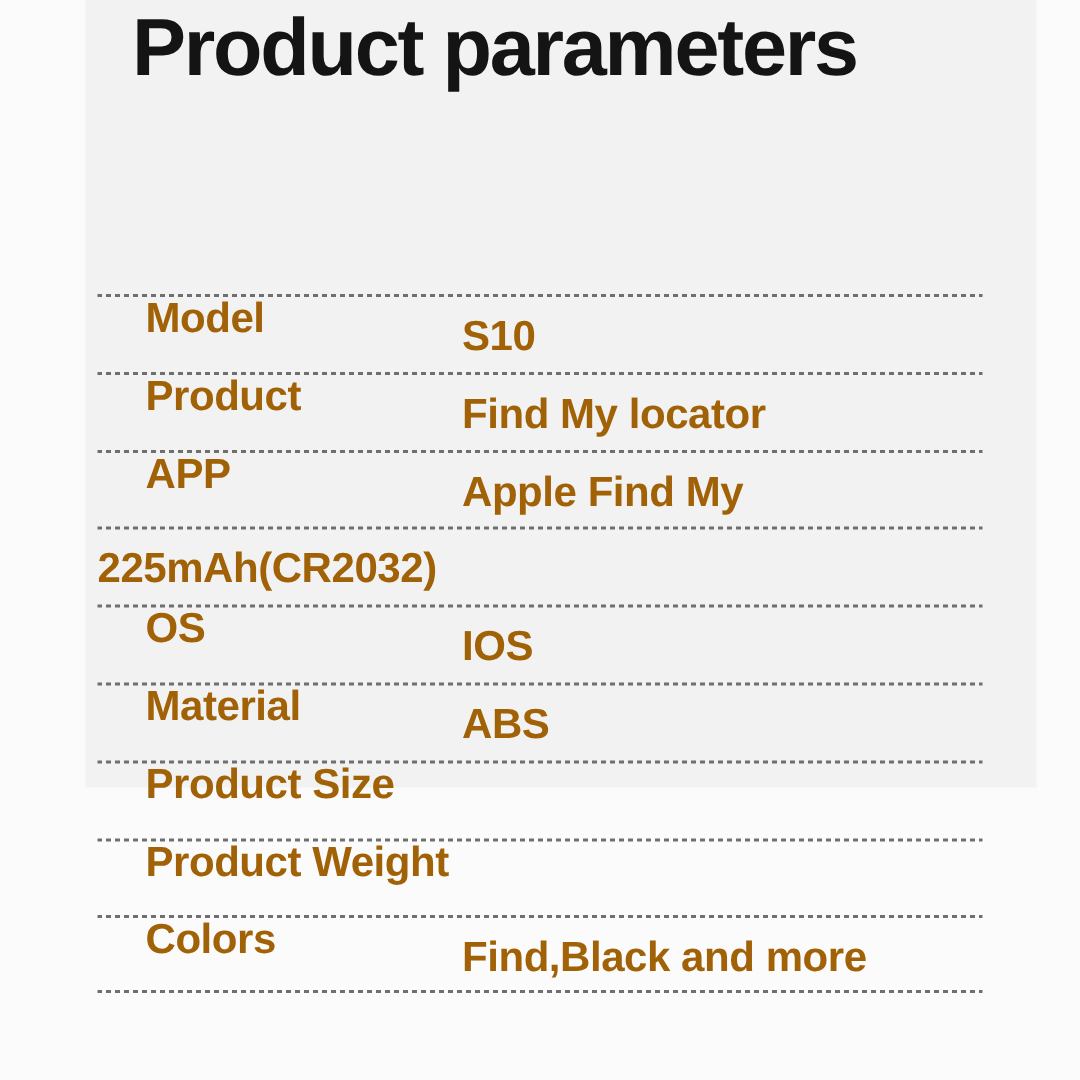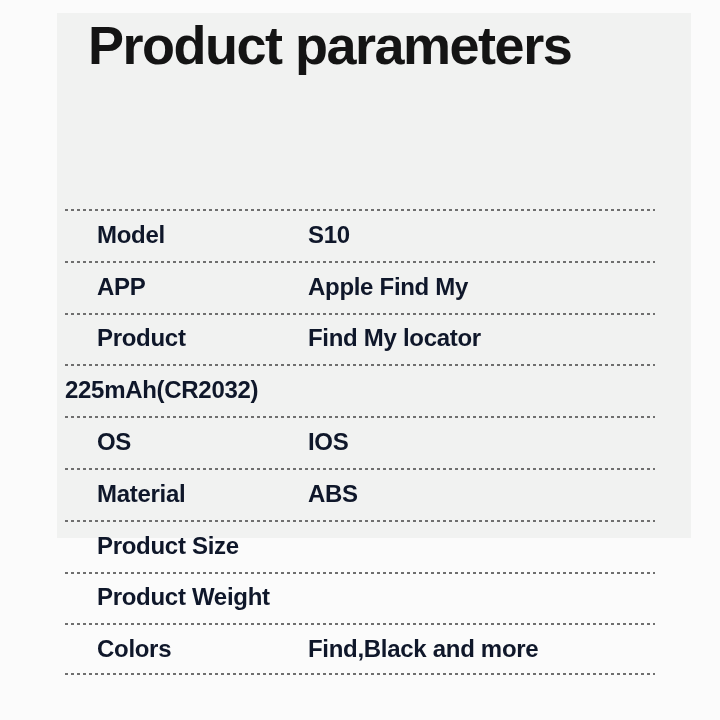--- a/index.html
+++ b/index.html
@@ -7,21 +7,21 @@
     width: 720px;
     height: 720px;
     position: relative;
     background: #fbfbfb;
     font-family: "Liberation Sans", sans-serif;
     overflow: hidden;
   }
   .panel {
     position: absolute;
     left: 57px;
-    top: 13px;
+    top: 0;
     width: 634px;
     height: 525px;
     background: #f1f2f1;
   }
   .title {
     position: absolute;
     left: 31px;
     top: 1px;
     margin: 0;
     font-size: 54px;
@@ -34,23 +34,22 @@
   .spec-table {
     position: absolute;
     left: 8px;
     top: 196px;
     width: 590px;
   }
   .row {
     position: relative;
     height: 51.8px;
     display: flex;
-    align-items: center;
-    color: #0f172a;
-    font-size: 24px;
+    color: #a16207;
+    font-size: 28px;
     font-weight: 700;
     letter-spacing: -0.3px;
   }
   
   .row::before,
   .spec-table::after {
     content: "";
     position: absolute;
     left: 0;
     right: 0;
@@ -65,43 +64,44 @@
   .label {
     flex: none;
     width: 243px;
     padding-left: 32px;
     box-sizing: border-box;
     white-space: nowrap;
   }
   .value {
     flex: 1;
     white-space: nowrap;
+    margin-top: 12px;
   }
 </style>
 </head>
 <body>
 
 <div class="panel">
   <h1 class="title">Product parameters</h1>
 
   <div class="spec-table">
 
     <div class="row">
       <span class="label">Model</span>
       <span class="value">S10</span>
     </div>
 
     <div class="row">
-      <span class="label">APP</span>
-      <span class="value">Apple Find My</span>
+      <span class="label">Product</span>
+      <span class="value">Find My locator</span>
     </div>
 
     <div class="row">
-      <span class="label">Product</span>
-      <span class="value">Find My locator</span>
+      <span class="label">APP</span>
+      <span class="value">Apple Find My</span>
     </div>
 
     <div class="row">
       <span class="value">225mAh(CR2032)</span>
     </div>
 
 
     <div class="row">
       <span class="label">OS</span>
       <span class="value">IOS</span>

